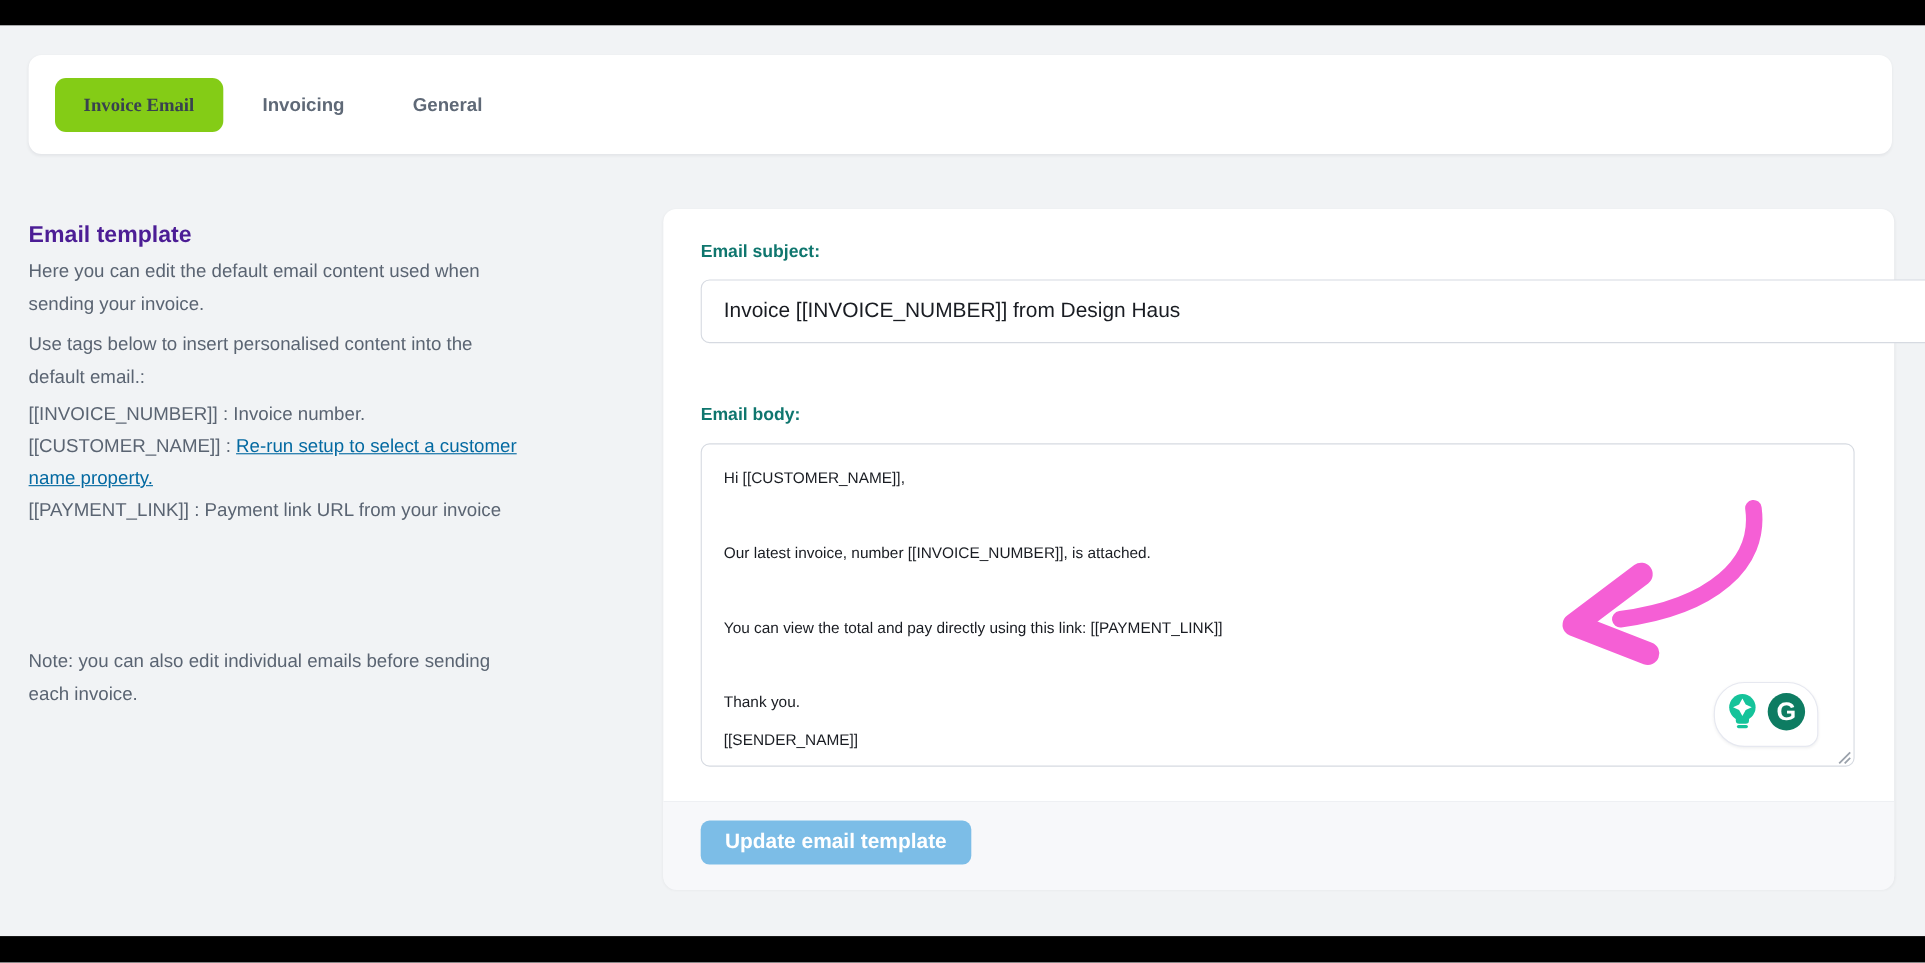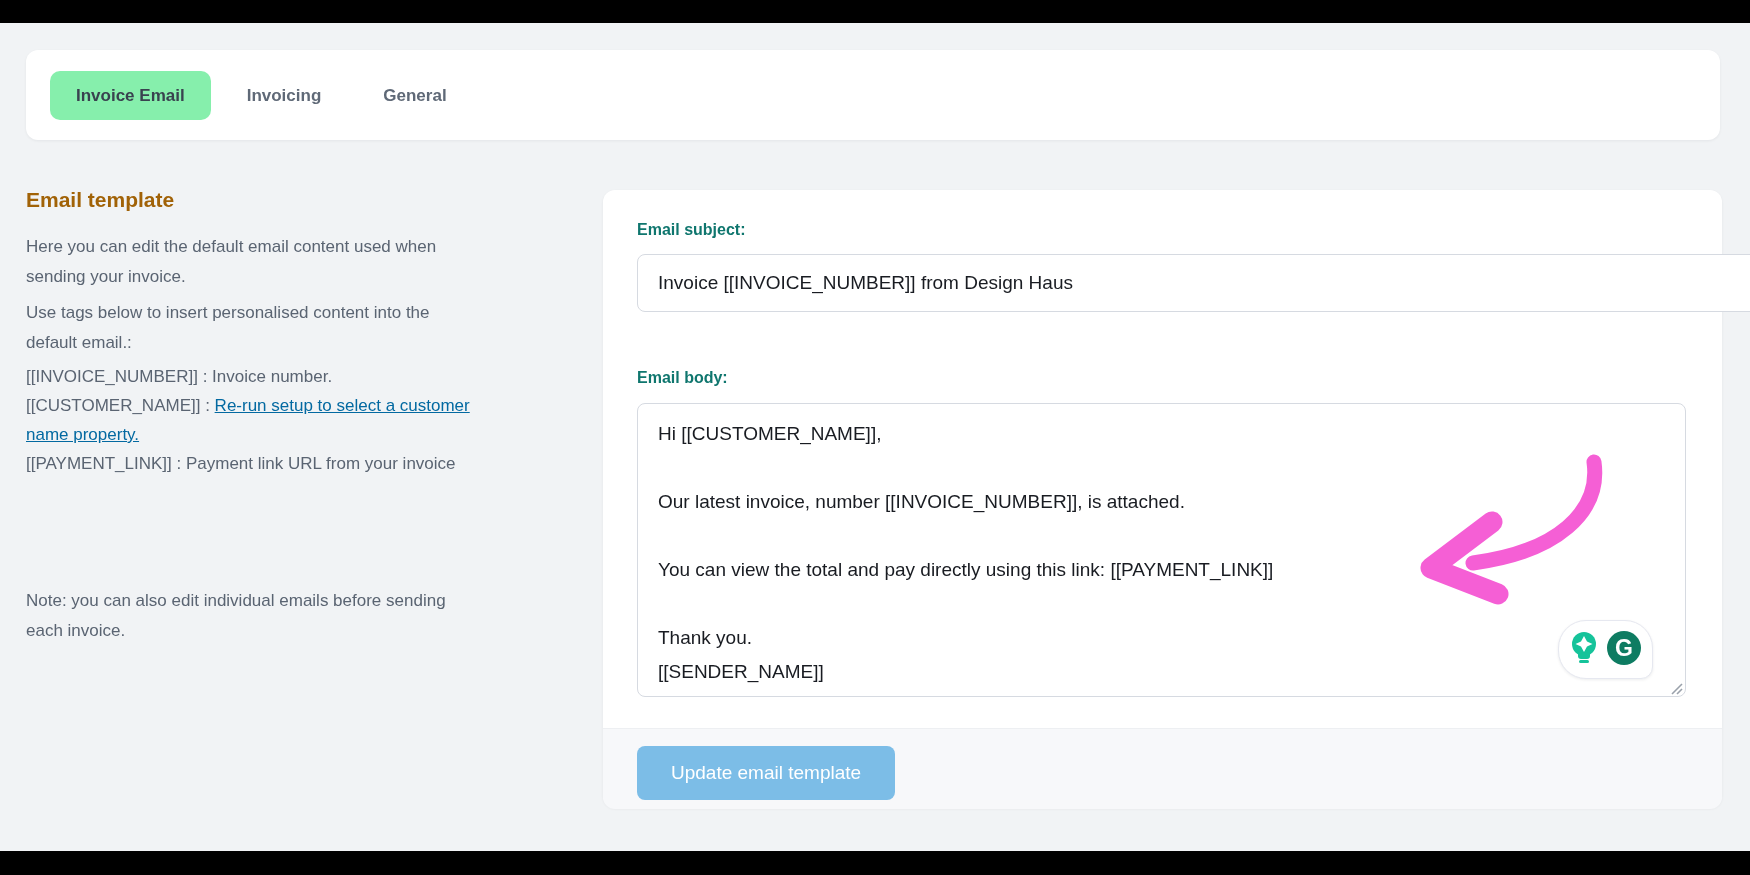--- a/index.html
+++ b/index.html
@@ -7,49 +7,49 @@
   .stage{position:relative;width:1750px;height:875px;overflow:hidden;background:#f1f3f5;}
   .bar{position:absolute;left:0;width:1750px;background:#000;}
   .bar.top{top:0;height:23px;}
   .bar.bottom{top:851px;height:24px;}
 
   
   .tabs-card{position:absolute;left:26px;top:50px;width:1694px;height:90px;background:#fff;
     border-radius:12px;box-shadow:0 1px 3px rgba(16,24,40,.06);display:flex;align-items:center;padding-left:24px;box-sizing:border-box;gap:10px;}
   .tab{height:49px;line-height:49px;padding:0 26px;border-radius:10px;font-size:17px;font-weight:600;
     color:#5f6977;cursor:pointer;white-space:nowrap;}
-  .tab.active{background:#86efac;color:#39424f;}
+  .tab.active{background:#84cc16;color:#39424f;font-family:Liberation Serif, serif;}
 
   
   .left-col{position:absolute;left:26px;top:188px;width:545px;color:#5a6472;font-size:17px;}
-  .left-title{position:absolute;left:0;top:0;font-size:21px;font-weight:700;color:#a16207;}
+  .left-title{position:absolute;left:0;top:14px;font-size:21px;font-weight:700;color:#4c1d95;}
   .lline{white-space:nowrap;line-height:30px;}
   .lp1{position:absolute;left:0;top:44px;}
   .lp2{position:absolute;left:0;top:110px;}
   .ltags{position:absolute;left:0;top:174px;}
   .ltags .lline{line-height:29px;}
   .lnote{position:absolute;left:0;top:350px;margin-top:48px;}
   .tag-link{color:#0369a1;text-decoration:underline;cursor:pointer;}
 
   
   .main-card{position:absolute;left:603px;top:190px;width:1119px;height:618px;background:#fff;
     border-radius:12px;box-shadow:0 1px 3px rgba(16,24,40,.06);}
   .field-label{position:absolute;left:34px;font-size:16px;font-weight:700;color:#0f766e;}
   .subject-label{top:31px;}
   .subject-input{position:absolute;left:34px;top:64px;width:1267px;height:58px;box-sizing:border-box;
     border:1px solid #d6dae1;border-radius:8px;padding:0 20px;font-size:19px;color:#191c22;
     font-family:"Liberation Sans", sans-serif;background:#fff;outline:none;}
   .body-label{top:179px;}
   .body-area{position:absolute;left:34px;top:213px;width:1049px;height:294px;box-sizing:border-box;
-    border:1px solid #d6dae1;border-radius:8px;padding:13px 20px;font-size:19px;line-height:34px;
+    border:1px solid #d6dae1;border-radius:8px;padding:13px 20px;font-size:14px;line-height:34px;
     color:#191c22;font-family:"Liberation Sans", sans-serif;background:#fff;resize:none;overflow:hidden;outline:none;}
   .card-footer{position:absolute;left:0;top:538px;width:1119px;height:80px;background:#f7f8fa;
     border-top:1px solid #edeff2;border-radius:0 0 12px 12px;}
-  .submit-btn{position:absolute;left:34px;top:17px;height:54px;padding:0 34px;background:#7cbde7;
-    color:#fff;font-size:19px;font-weight:400;border:none;border-radius:8px;cursor:pointer;
+  .submit-btn{position:absolute;left:34px;top:17px;height:40px;padding:0 22px;background:#7cbde7;
+    color:#fff;font-size:19px;font-weight:700;border:none;border-radius:8px;cursor:pointer;
     font-family:"Liberation Sans", sans-serif;}
 
   
   .grammarly{position:absolute;left:1558px;top:620px;width:93px;height:57px;background:#fff;
     border:1px solid #e6e8f0;border-radius:28px 28px 12px 28px;box-shadow:0 1px 3px rgba(16,24,40,.08);
     display:flex;align-items:center;justify-content:center;gap:5px;}
   .resize-handle{position:absolute;left:1668px;top:680px;width:16px;height:16px;}
 
   
   .anno-arrow{position:absolute;left:1395px;top:430px;pointer-events:none;}

